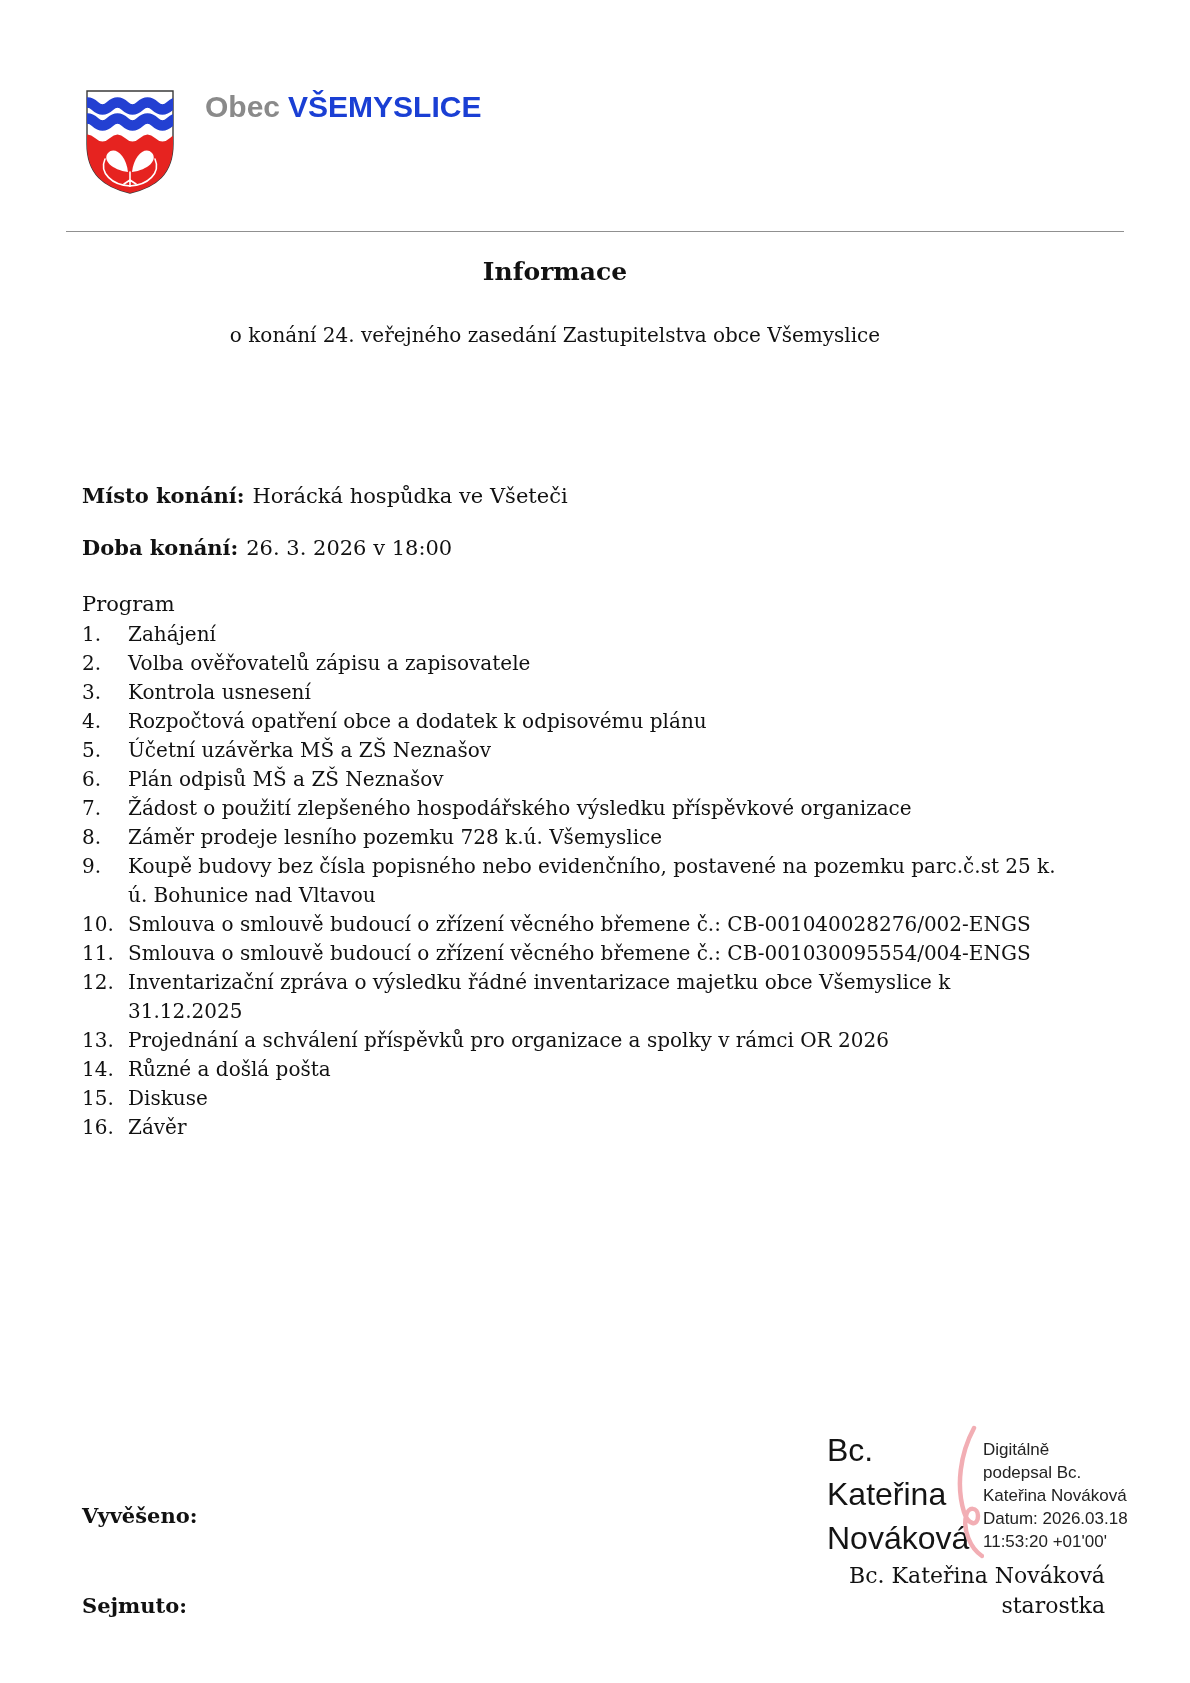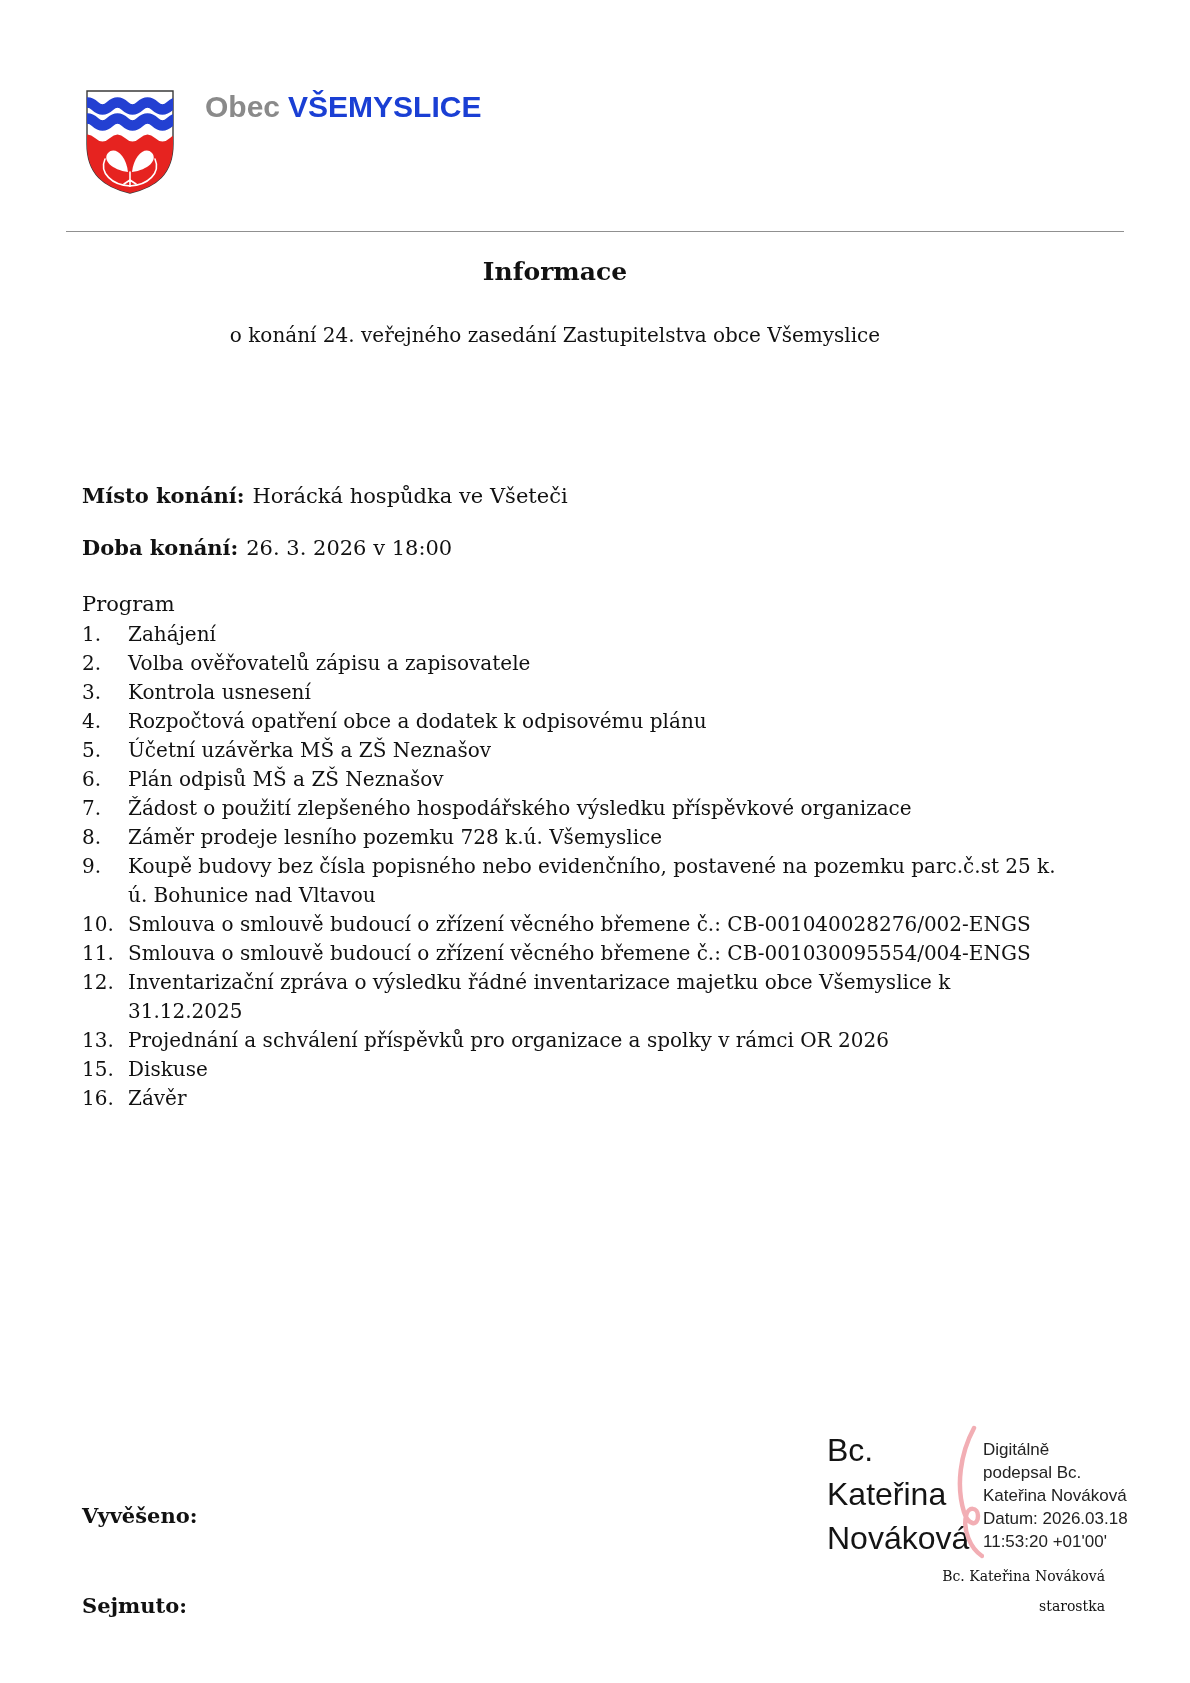--- a/index.html
+++ b/index.html
@@ -54,21 +54,21 @@
   .stamp-name{
     position:absolute; left:827px; top:1428px; font-family:"Liberation Sans", sans-serif;
     font-size:32px; line-height:44px; color:#141414; white-space:nowrap;
   }
   .flourish{position:absolute; left:950px; top:1424px; width:34px; height:142px;}
   .flourish path{fill:none; stroke:var(--flourish-pink); stroke-width:4.5px; stroke-linecap:round;}
   .stamp-details{
     position:absolute; left:983px; top:1438px; font-family:"Liberation Sans", sans-serif;
     font-size:17px; line-height:23px; color:#222; white-space:nowrap;
   }
-  .signer{position:absolute; left:720px; width:385px; text-align:right; font-size:14px; line-height:28px;}
+  .signer{position:absolute; left:720px; width:385px; text-align:right; font-size:22px; line-height:28px;}
   .signer-name{top:1562px;}
   .signer-role{top:1592px;}
 </style>
 </head>
 <body>
 
 <div class="page">
 
   <div class="logo">
     <svg viewBox="0 0 92 108" xmlns="http://www.w3.org/2000/svg" aria-hidden="true">
@@ -154,20 +154,24 @@
       </div>
     <div class="program-row">
         <span class="program-num">12.</span>
         <span class="program-text">Inventarizační zpráva o výsledku řádné inventarizace majetku obce Všemyslice k 31.12.2025</span>
       </div>
     <div class="program-row">
         <span class="program-num">13.</span>
         <span class="program-text">Projednání a schválení příspěvků pro organizace a spolky v rámci OR 2026</span>
       </div>
     <div class="program-row">
+        <span class="program-num">14.</span>
+        <span class="program-text">Různé a došlá pošta</span>
+      </div>
+    <div class="program-row">
         <span class="program-num">15.</span>
         <span class="program-text">Diskuse</span>
       </div>
     <div class="program-row">
         <span class="program-num">16.</span>
         <span class="program-text">Závěr</span>
       </div>
   </div>
 
   <div class="stamp-name">

